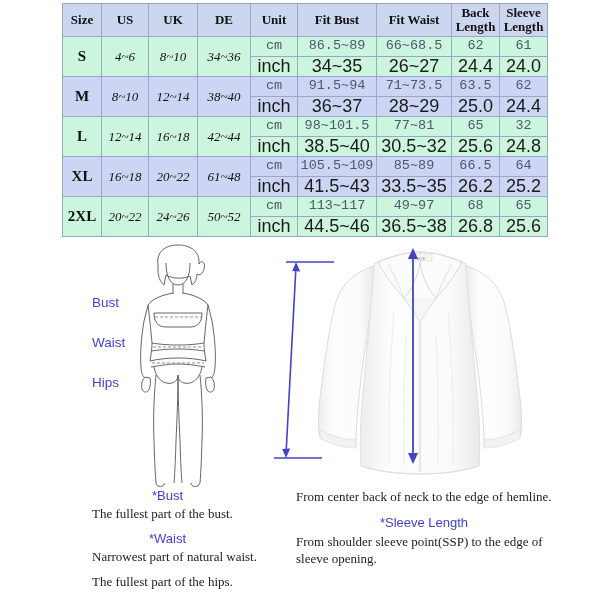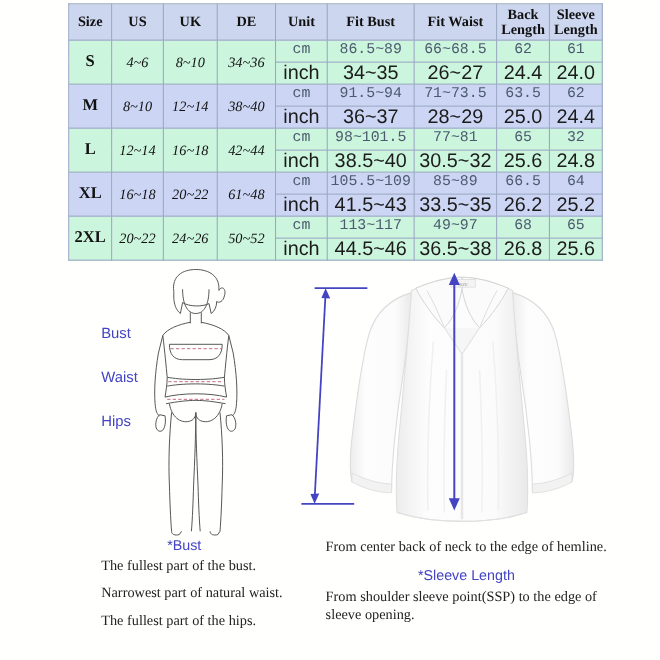--- a/index.html
+++ b/index.html
@@ -371,20 +371,21 @@
     <line x1="15" y1="14" x2="15" y2="218" stroke="#4343c4" stroke-width="1.8"></line>
     <polygon points="15,8 10,19 20,19" fill="#4343c4"></polygon>
     <polygon points="15,224 10,213 20,213" fill="#4343c4"></polygon>
   </svg>
 </div>
 
 <div id="notes">
   <div class="notes-col" id="notes-left">
       <div class="note-term">*Bust</div>
       <div class="note-def">The fullest part of the bust.</div>
+      <div class="note-term">*Waist</div>
       <div class="note-def">Narrowest part of natural waist.</div>
       <div class="note-def">The fullest part of the hips.</div>
     </div>
   <div class="notes-col" id="notes-right">
       <div class="note-def wrap">From center back of neck to the edge of hemline.</div>
       <div class="note-term">*Sleeve Length</div>
       <div class="note-def wrap">From shoulder sleeve point(SSP) to the edge of sleeve opening.</div>
     </div>
 </div>
 

